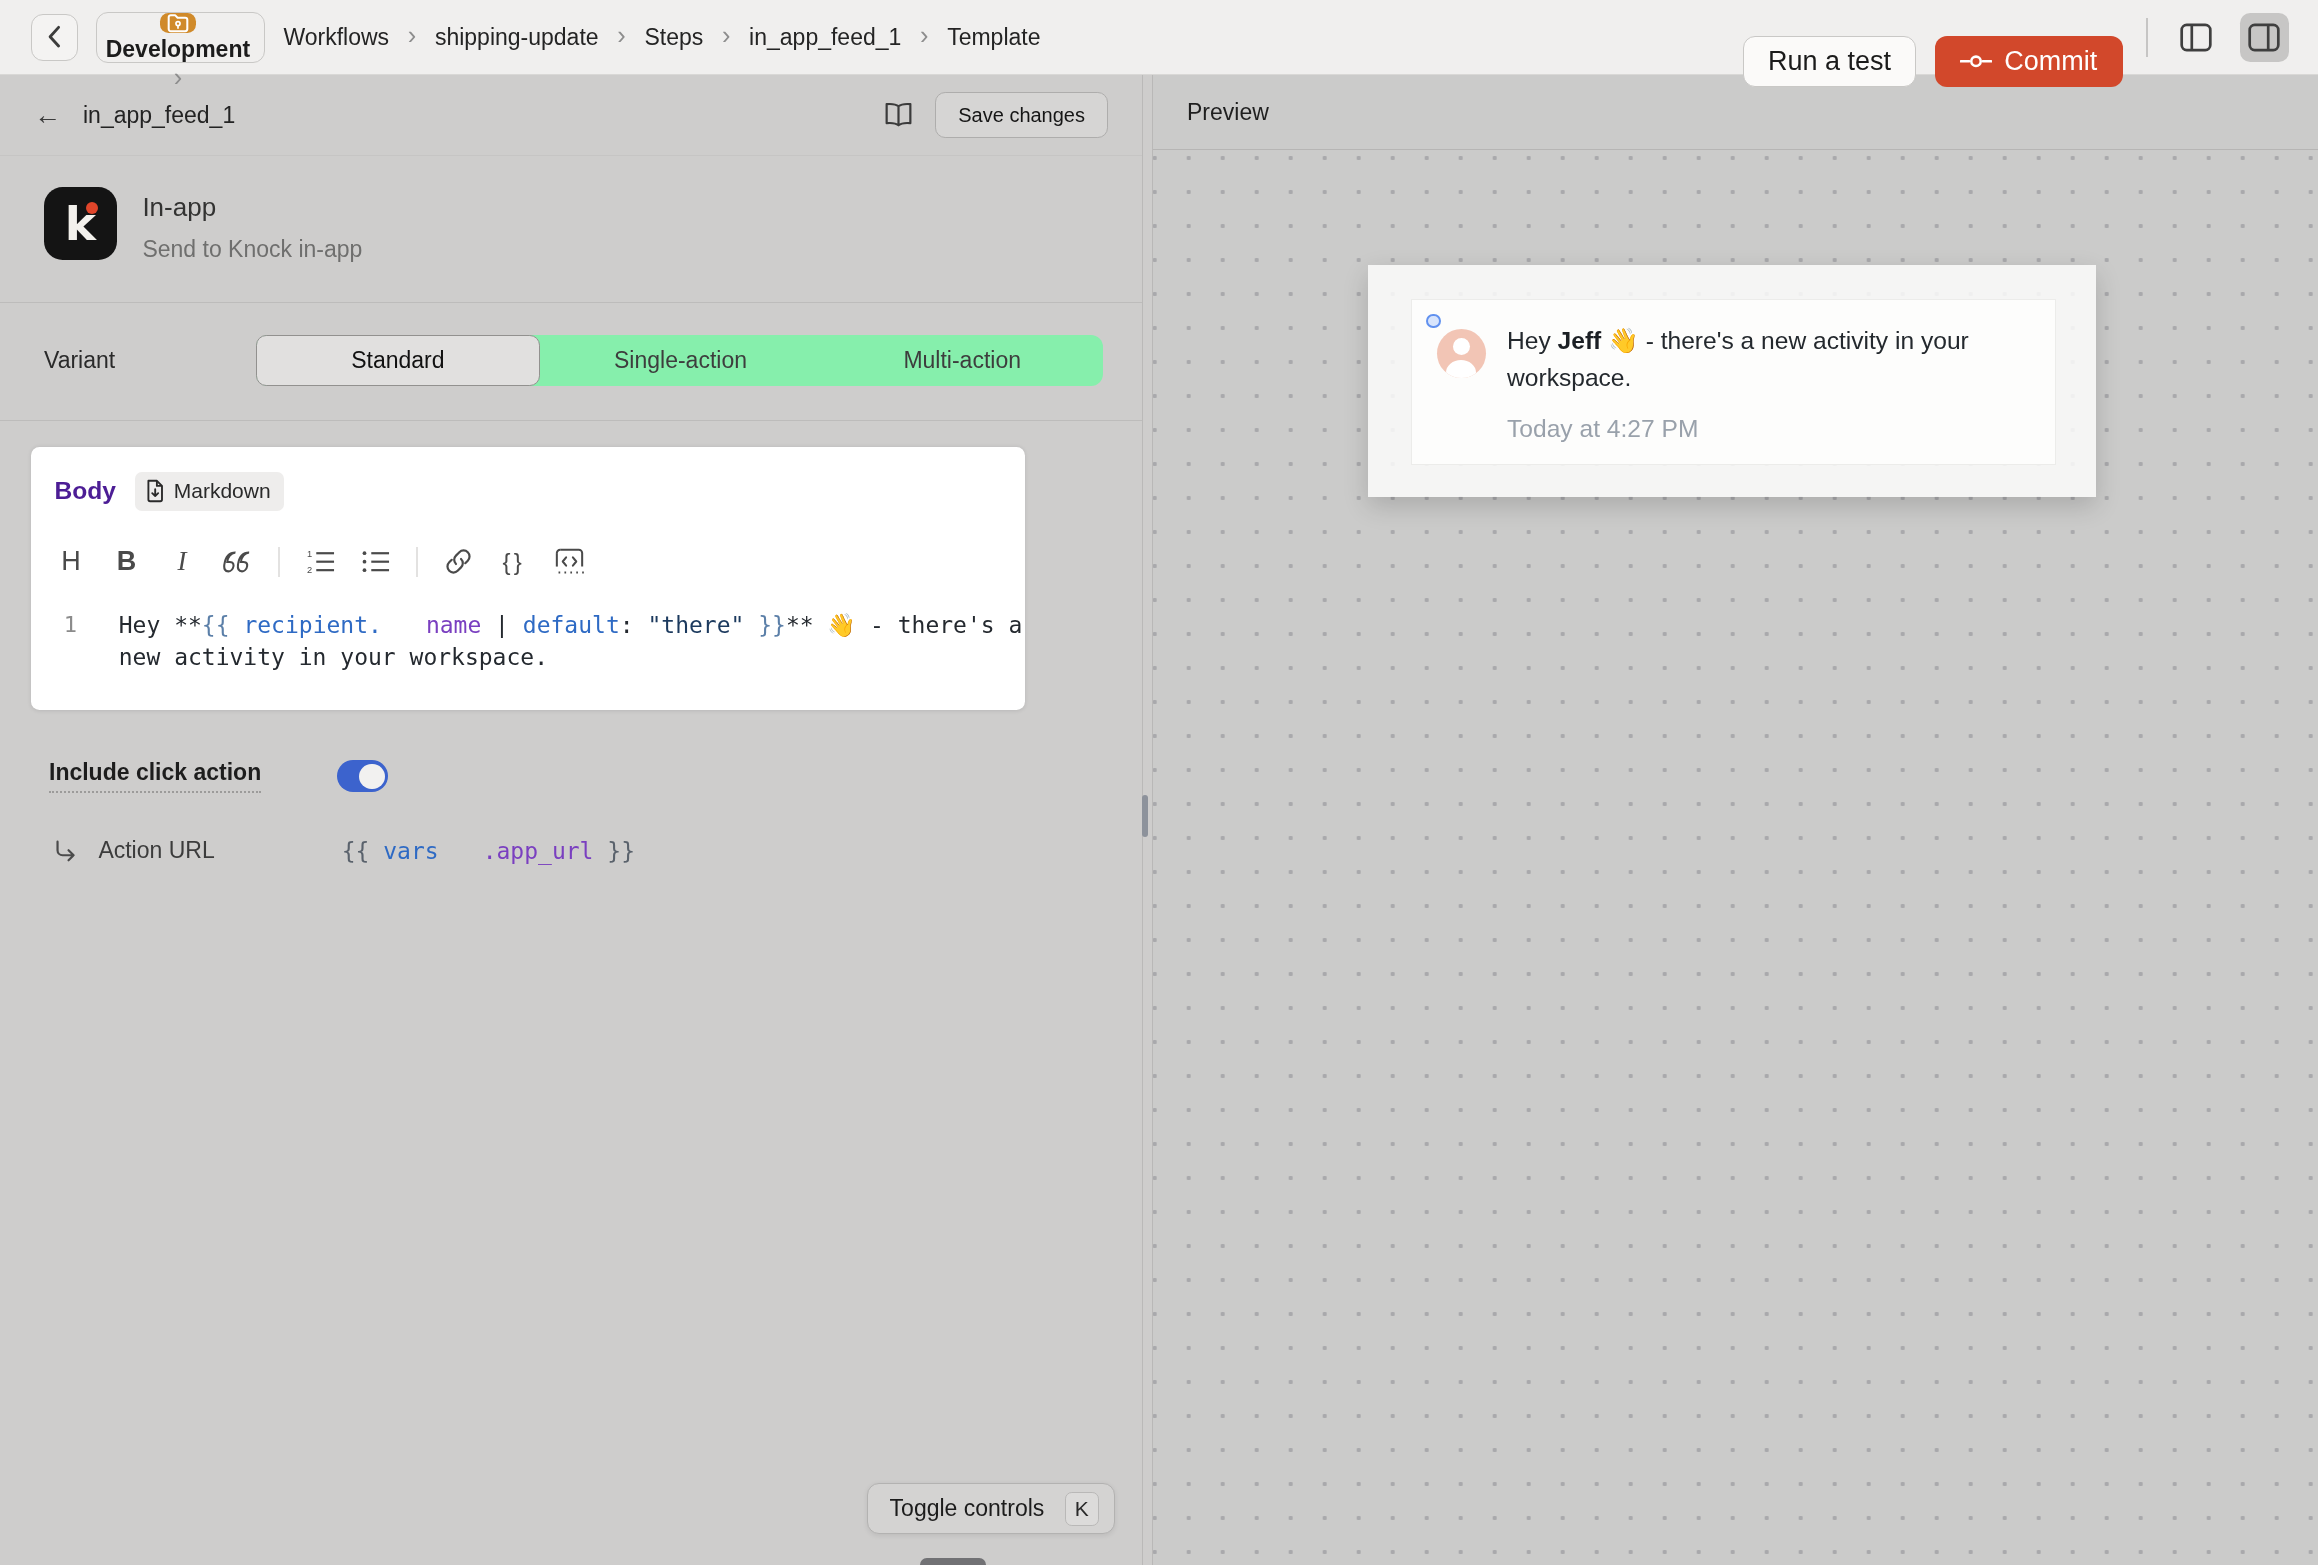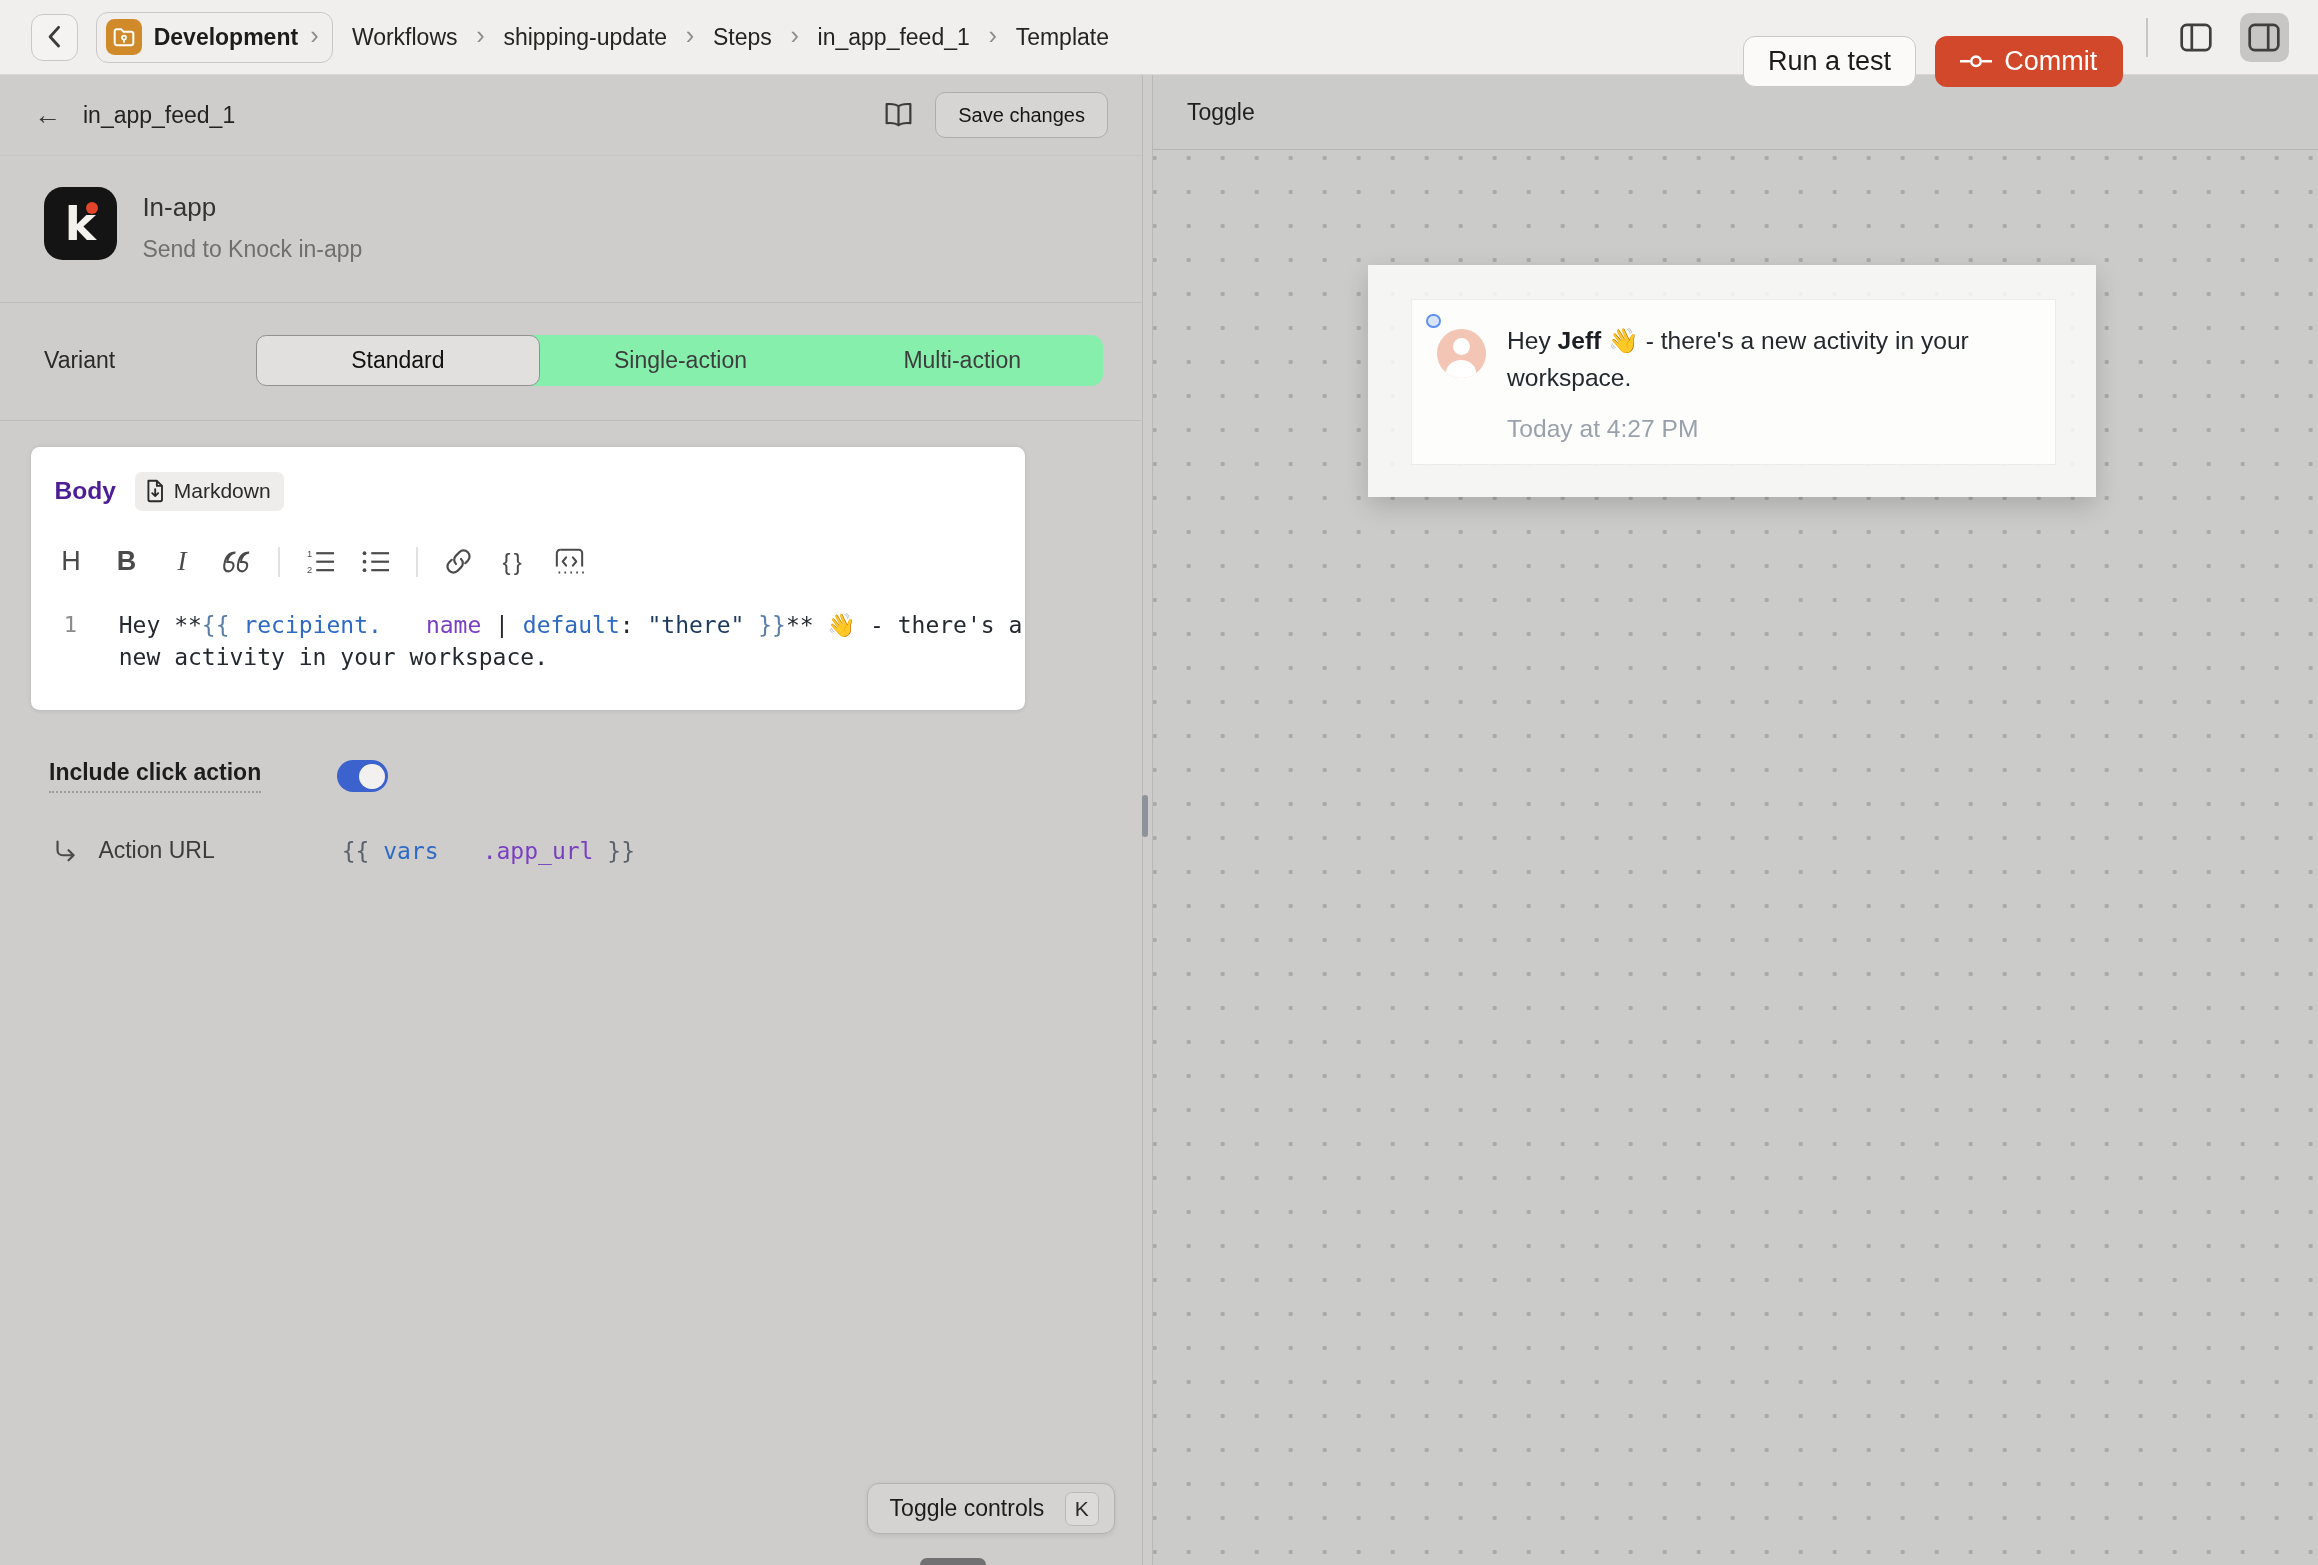--- a/index.html
+++ b/index.html
@@ -7,21 +7,21 @@
     font-family:"Liberation Sans", sans-serif; background:#cecdcc; }
 
   
   .topbar { position:absolute; top:0; left:0; width:2319px; height:75px;
     background:#f0efee; border-bottom:1.7px solid #d9d8d6;
     display:flex; align-items:center; padding:0 30.5px; gap:18.7px; z-index:5; }
   .icon-btn { width:47px; height:47px; border:1.7px solid #c9c8c6; border-radius:12px;
     background:#f4f3f2; display:flex; align-items:center; justify-content:center;
     color:#3c3c3c; font-size:25.4px; cursor:pointer; }
   .env-badge { height:51px; border:1.7px solid #c9c8c6; border-radius:12px;
-    display:flex; align-items:center; gap:12px; padding:0 13.6px 0 8.5px; cursor:pointer; }
+    display:flex; align-items:center; gap:3px; padding:0 13.6px 0 8.5px; cursor:pointer;flex-direction:column; }
   .env-tile { width:36px; height:36px; border-radius:8.5px; background:#d08a2a;
     display:flex; align-items:center; justify-content:center; }
   .env-name { font-size:23px; font-weight:600; color:#1c1c1c; }
   .crumb-sep { font-size:25.4px; color:#8d8d8d; font-weight:400; margin-top:-3.4px; }
   .crumb { font-size:23px; color:#242424; font-weight:500; cursor:pointer; }
   .tb-spacer { flex:1; }
   .btn { display:flex; align-items:center; justify-content:center; gap:12px;
     height:51px; border-radius:12px; font-size:27px; font-weight:500; cursor:pointer;margin-top:48px; }
   .btn-light { background:#fbfaf9; border:1.7px solid #c9c8c6; color:#1b1b1b; padding:0 24px; }
   .btn-commit { border:none; color:#fff; padding:0 25.4px; }
@@ -312,21 +312,21 @@
     <span class="kbd">K</span>
   </div>
 
   <div class="bottom-pill"></div>
 </div>
 
 <div class="resize-handle"></div>
 
 <div class="preview-panel">
   <div class="pv-header">
-    <span class="pv-title">Toggle</span>
+    <span class="pv-title">Preview</span>
   </div>
   <div class="pv-canvas">
     <div class="feed-box">
       <div class="notif-card">
         <span class="unread-dot"></span>
         <div class="avatar">
           <div class="head"></div>
           <div class="body"></div>
         </div>
         <div class="notif-text"><span class="seg-msg">Hey </span><span class="seg-msg-bold">Jeff</span><span class="seg-msg"> </span><span class="seg-emoji">👋</span><span class="seg-msg"> - there's a new activity in your workspace.</span></div>

